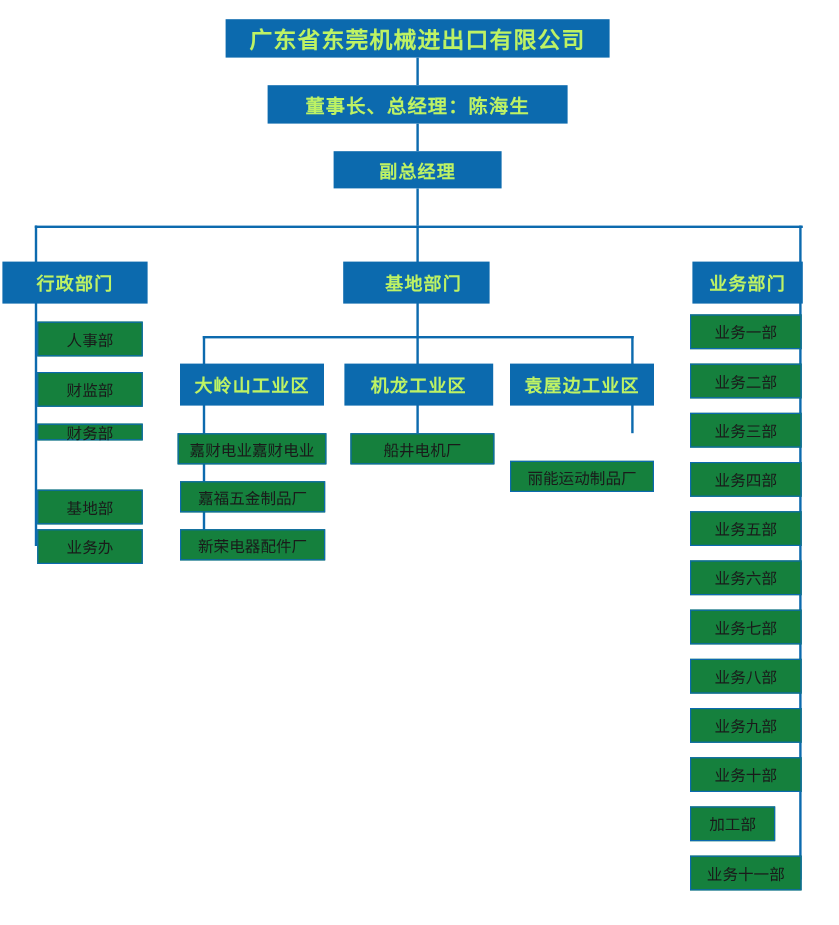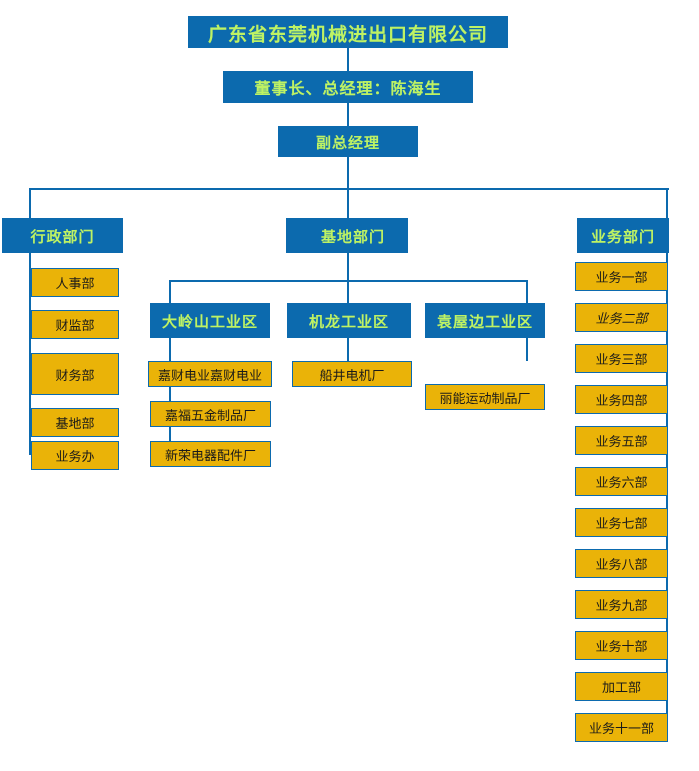--- a/index.html
+++ b/index.html
@@ -26,21 +26,21 @@
     align-items: center;
     justify-content: center;
     text-align: center;
     box-sizing: border-box;
     letter-spacing: 1px;
     white-space: nowrap;
   }
   .whitebox {
     position: absolute;
     z-index: 2;
-    background: #eab308;
+    background: #15803d;
     border: 1px solid var(--blue, #0c6aae);
     color: var(--ink, #1a1a1a);
     font-size: 13px;
     display: flex;
     align-items: center;
     justify-content: center;
     text-align: center;
     box-sizing: border-box;
     white-space: nowrap;
   }
@@ -64,40 +64,40 @@
   <div class="bluebox" style="left:188px; top:16px; width:320px; height:32px; font-size:19px;">广东省东莞机械进出口有限公司</div>
   <div class="bluebox" style="left:223px; top:71px; width:250px; height:32px; font-size:16px;">董事长、总经理：陈海生</div>
   <div class="bluebox" style="left:278px; top:126px; width:140px; height:31px; font-size:15px;">副总经理</div>
 
   <div class="bluebox" style="left:2px; top:218px; width:121px; height:35px; font-size:15px;">行政部门</div>
   <div class="bluebox" style="left:286px; top:218px; width:122px; height:35px; font-size:15px;padding-left:12px;">基地部门</div>
   <div class="bluebox" style="left:577px; top:218px; width:92px; height:35px; font-size:15px;">业务部门</div>
 
   <div class="whitebox" style="left:31px; top:268px; width:88px; height:29px;">人事部</div>
   <div class="whitebox" style="left:31px; top:310px; width:88px; height:29px;">财监部</div>
-  <div class="whitebox" style="left:31px; top:353px; width:88px; height:42px;">财务部</div>
+  <div class="whitebox" style="left:31px; top:353px; width:88px; height:14px;">财务部</div>
   <div class="whitebox" style="left:31px; top:397px; width:88px; height:29px;margin-top:11px;">基地部</div>
   <div class="whitebox" style="left:31px; top:441px; width:88px; height:29px;text-align:right;">业务办</div>
 
   <div class="bluebox" style="left:150px; top:303px; width:120px; height:35px; font-size:15px;">大岭山工业区</div>
   <div class="bluebox" style="left:287px; top:303px; width:124px; height:35px; font-size:15px;">机龙工业区</div>
   <div class="bluebox" style="left:425px; top:303px; width:120px; height:35px; font-size:15px;">袁屋边工业区</div>
 
   <div class="whitebox" style="left:148px; top:361px; width:124px; height:26px;">嘉财电业嘉财电业</div>
   <div class="whitebox" style="left:150px; top:401px; width:121px; height:26px;">嘉福五金制品厂</div>
   <div class="whitebox" style="left:150px; top:441px; width:121px; height:26px;">新荣电器配件厂</div>
   <div class="whitebox" style="left:292px; top:361px; width:120px; height:26px;">船井电机厂</div>
   <div class="whitebox" style="left:425px; top:361px; width:120px; height:26px;margin-top:23px;">丽能运动制品厂</div>
 
   <div class="whitebox" style="left:575px; top:262px; width:93px; height:29px;">业务一部</div>
-  <div class="whitebox" style="left:575px; top:303px; width:93px; height:29px;font-style:italic;">业务二部</div>
+  <div class="whitebox" style="left:575px; top:303px; width:93px; height:29px;">业务二部</div>
   <div class="whitebox" style="left:575px; top:344px; width:93px; height:29px;">业务三部</div>
   <div class="whitebox" style="left:575px; top:385px; width:93px; height:29px;">业务四部</div>
   <div class="whitebox" style="left:575px; top:426px; width:93px; height:29px;">业务五部</div>
   <div class="whitebox" style="left:575px; top:467px; width:93px; height:29px;">业务六部</div>
   <div class="whitebox" style="left:575px; top:508px; width:93px; height:29px;">业务七部</div>
   <div class="whitebox" style="left:575px; top:549px; width:93px; height:29px;">业务八部</div>
   <div class="whitebox" style="left:575px; top:590px; width:93px; height:29px;">业务九部</div>
   <div class="whitebox" style="left:575px; top:631px; width:93px; height:29px;">业务十部</div>
-  <div class="whitebox" style="left:575px; top:672px; width:93px; height:29px;">加工部</div>
+  <div class="whitebox" style="left:575px; top:672px; width:71px; height:29px;">加工部</div>
   <div class="whitebox" style="left:575px; top:713px; width:93px; height:29px;">业务十一部</div>
 
 </div>
 
 </body></html>

